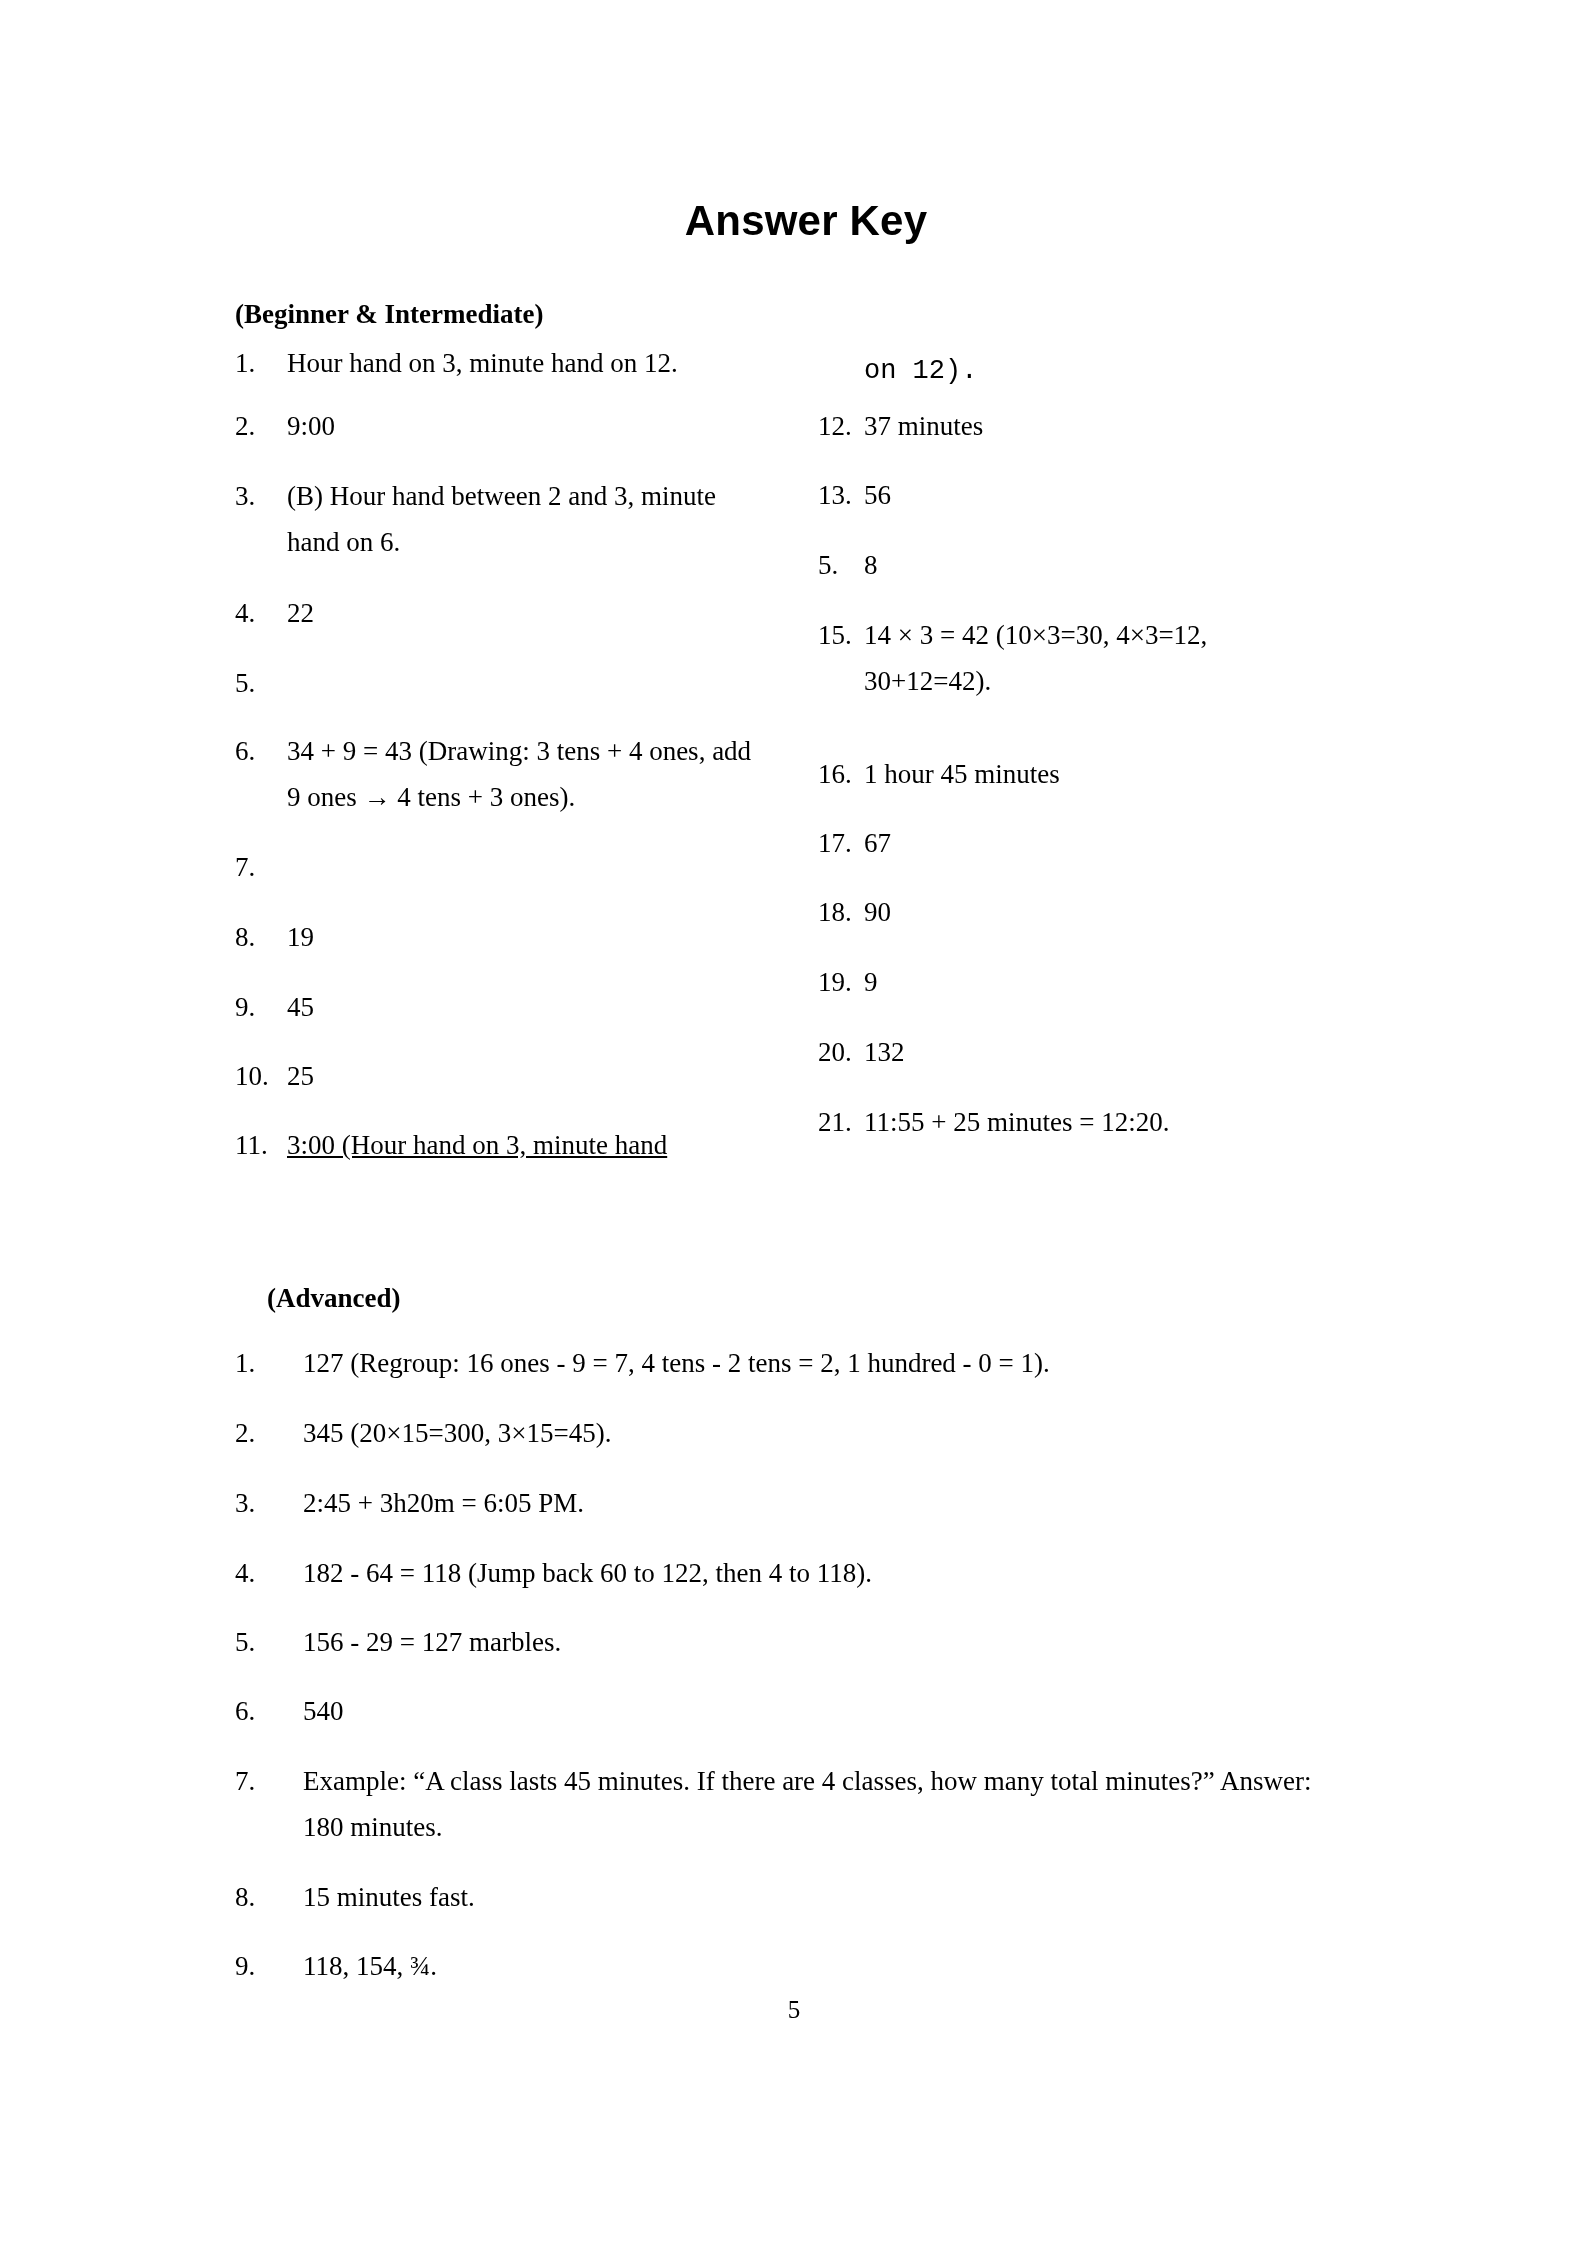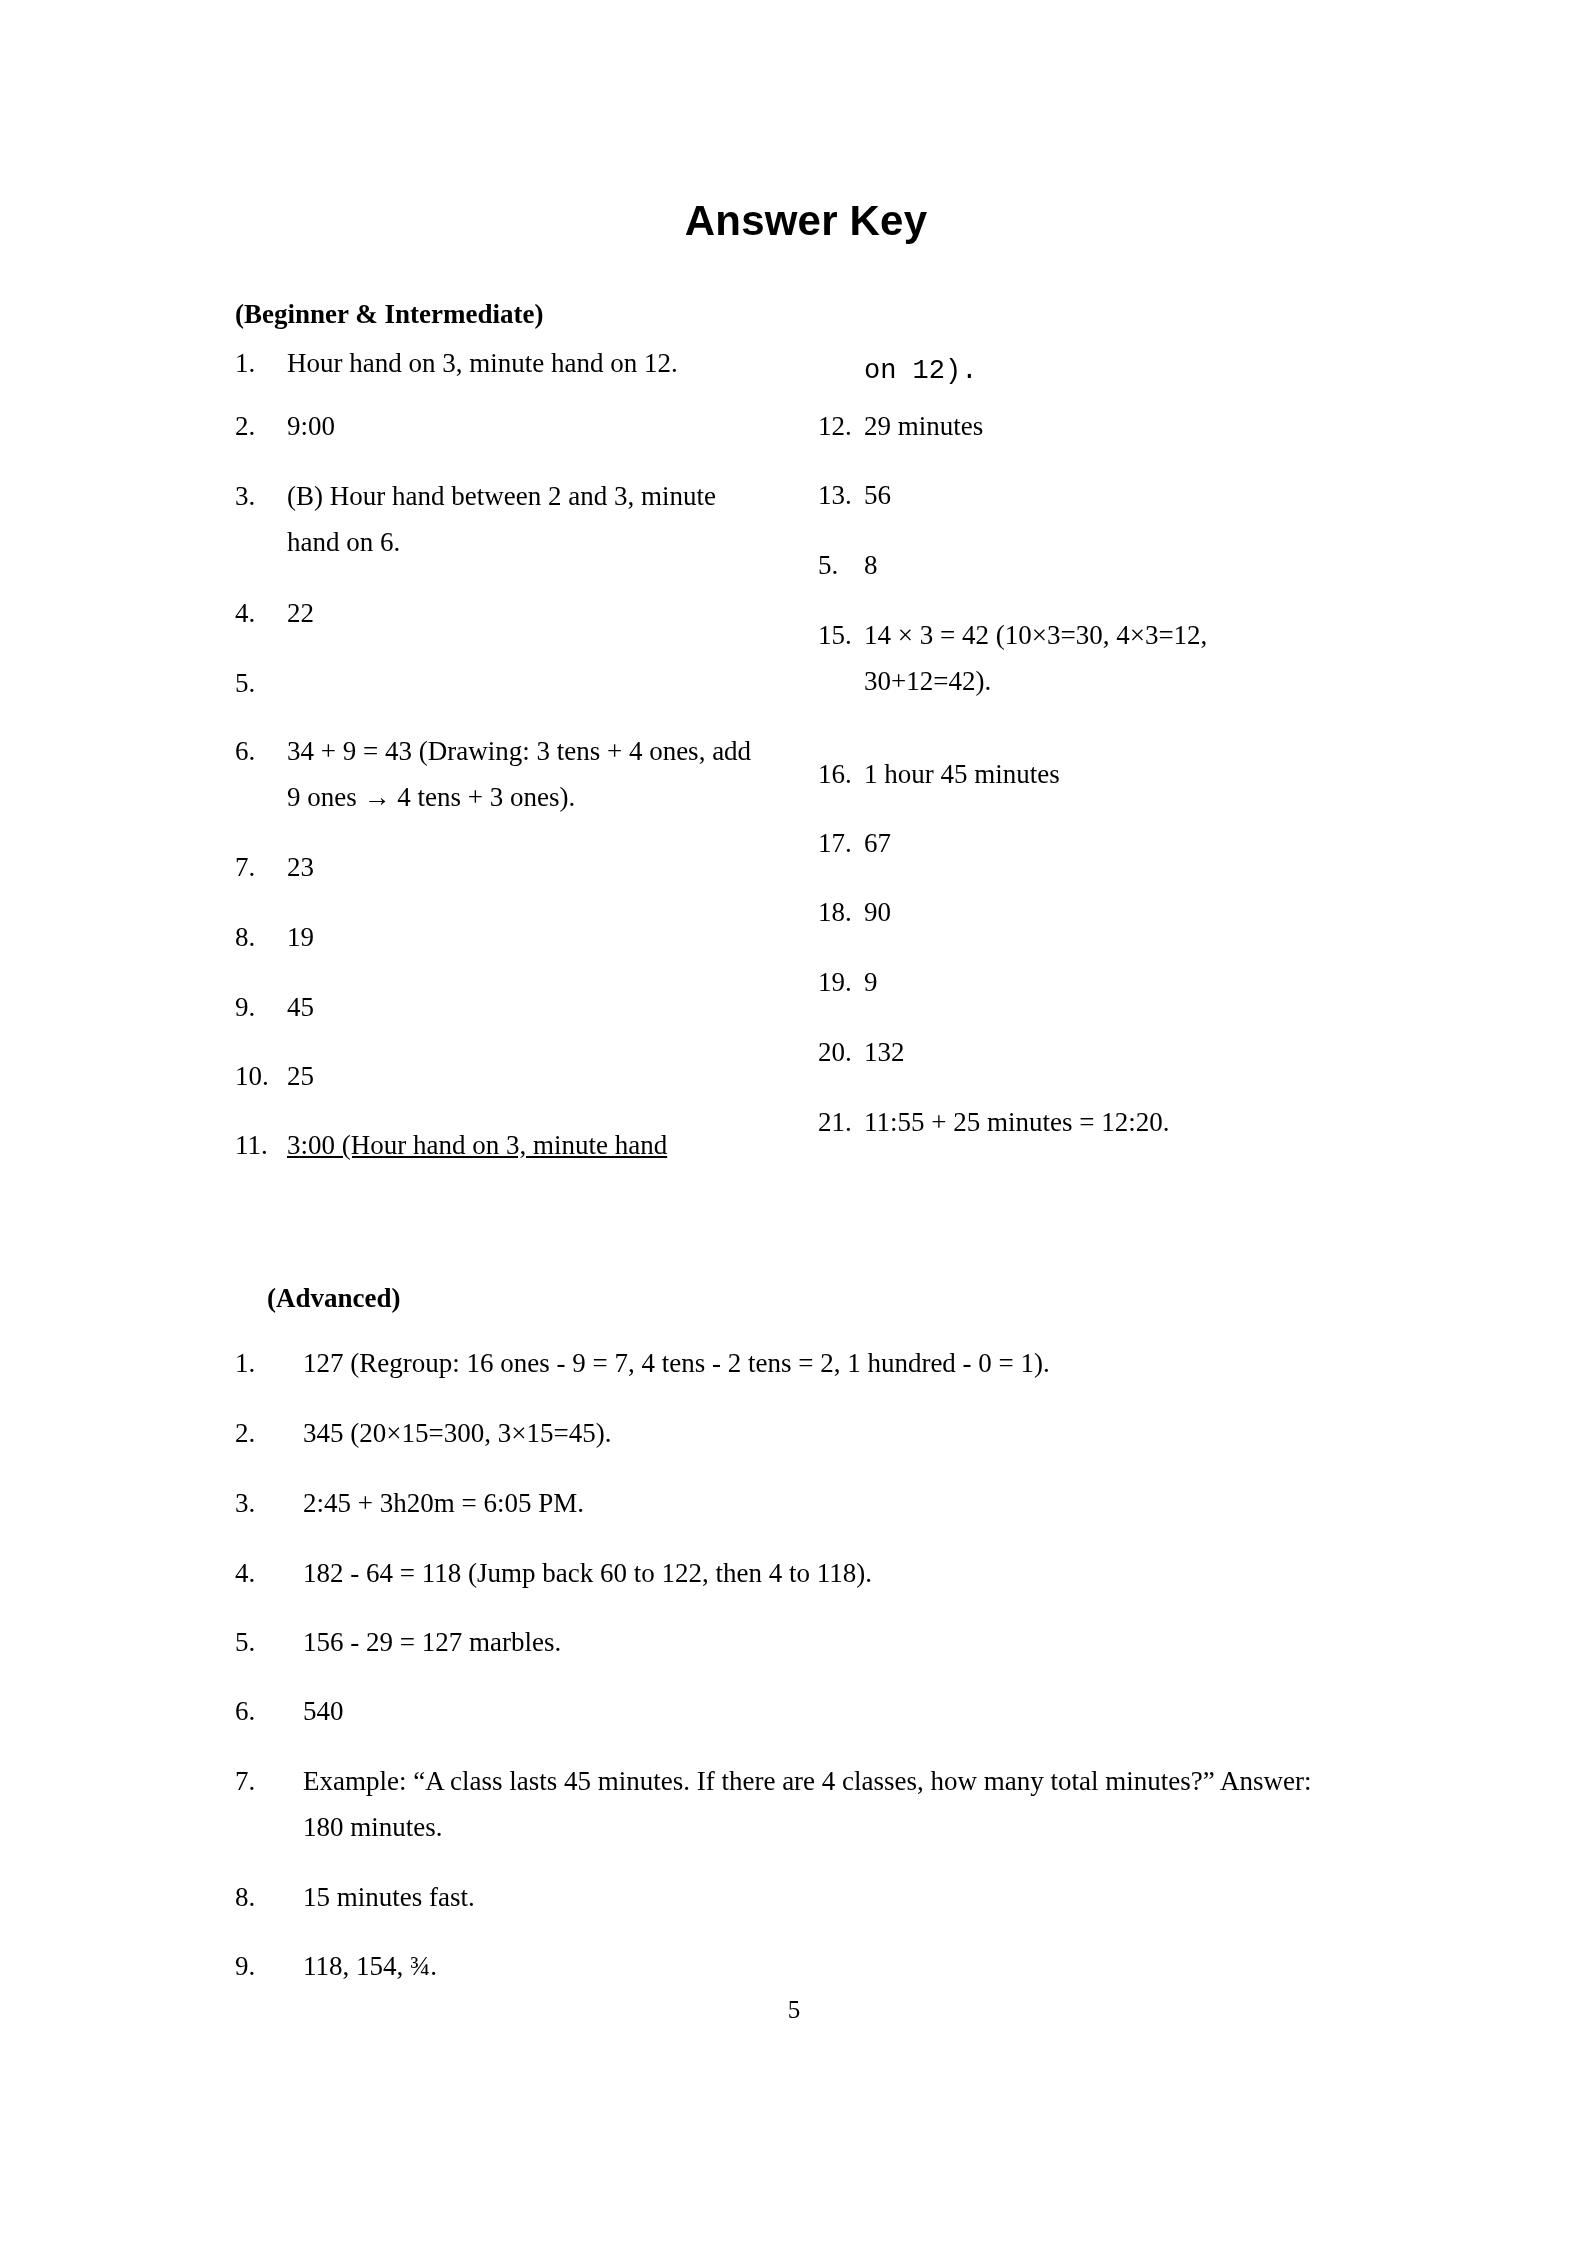--- a/index.html
+++ b/index.html
@@ -138,21 +138,20 @@
       <span class="num">5.</span>
     </div>
 
     <div class="item" style="top:728px;">
       <span class="num">6.</span>
       <span class="txt">34 + 9 = 43 (Drawing: 3 tens + 4 ones, add 9 ones → 4 tens + 3 ones).</span>
     </div>
 
     <div class="item" style="top:844px;">
       <span class="num">7.</span>
-      <span class="txt">23</span>
     </div>
 
     <div class="item" style="top:914px;">
       <span class="num">8.</span>
       <span class="txt">19</span>
     </div>
 
     <div class="item" style="top:984px;">
       <span class="num">9.</span>
       <span class="txt">45</span>
@@ -169,21 +168,21 @@
     </div>
 
   </div>
 
   <div class="col-right">
 
     <div class="cont-line">on 12).</div>
 
     <div class="item" style="top:403px;">
       <span class="num">12.</span>
-      <span class="txt">29 minutes</span>
+      <span class="txt">37 minutes</span>
     </div>
 
     <div class="item" style="top:472px;">
       <span class="num">13.</span>
       <span class="txt">56</span>
     </div>
 
     <div class="item" style="top:542px;">
       <span class="num">5.</span>
       <span class="txt">8</span>

